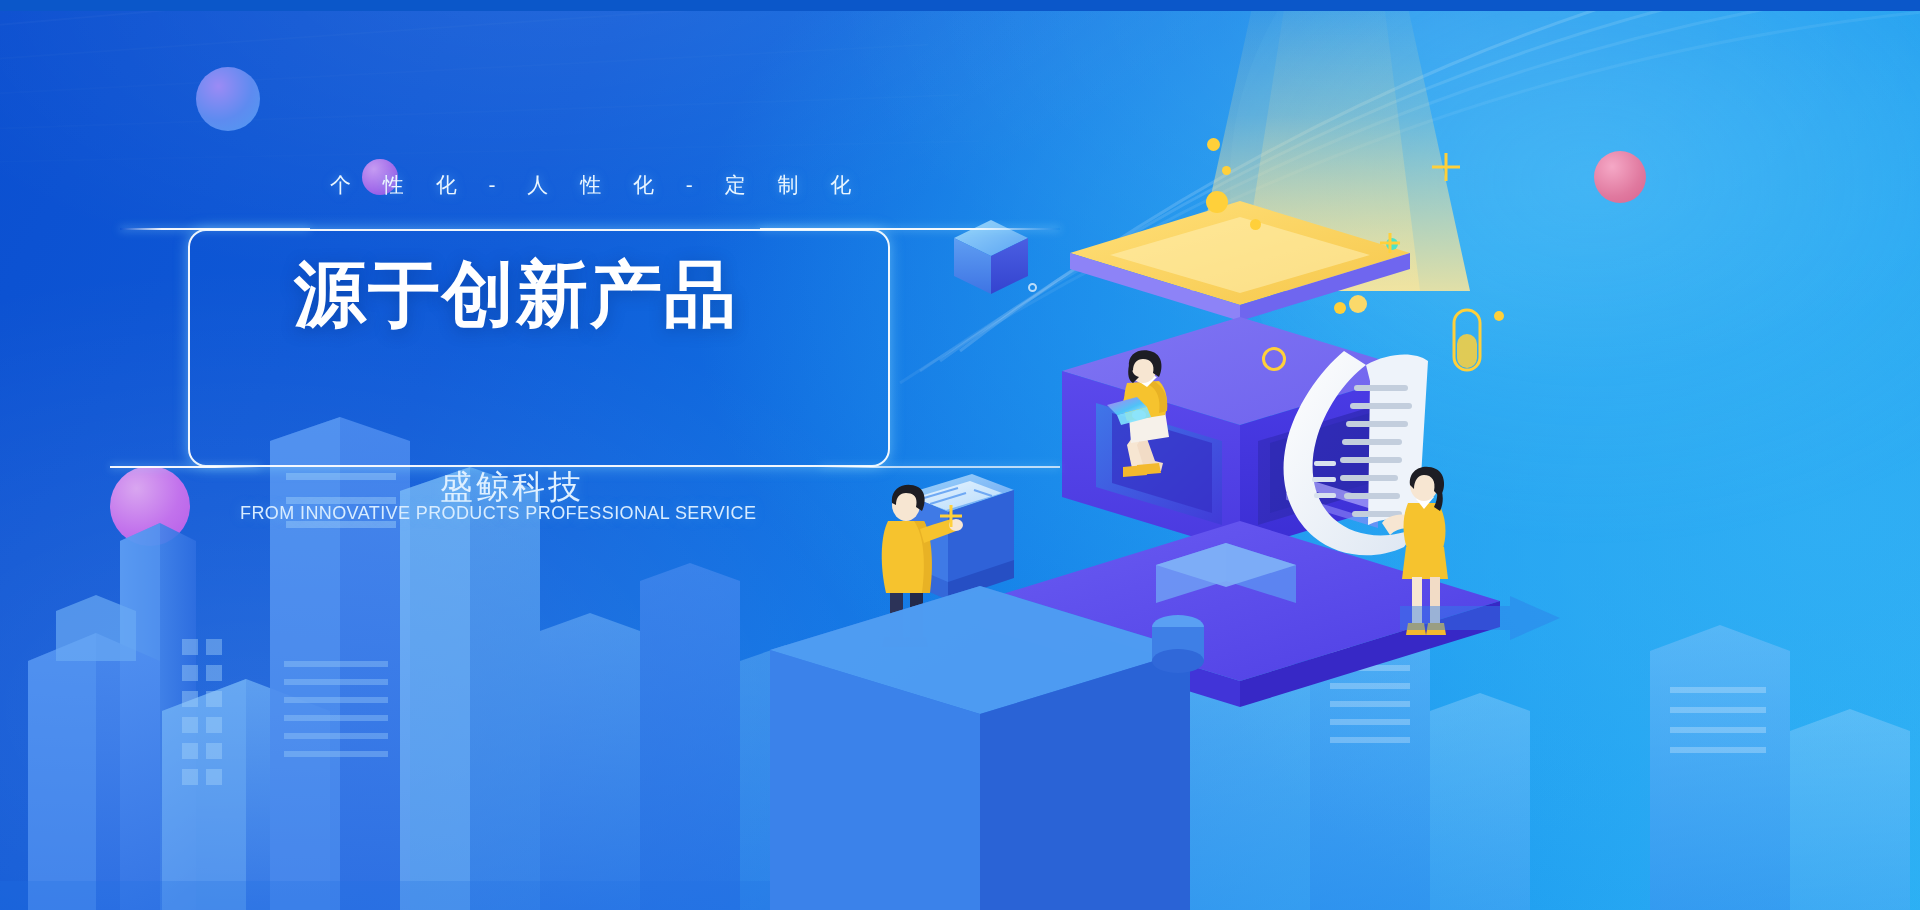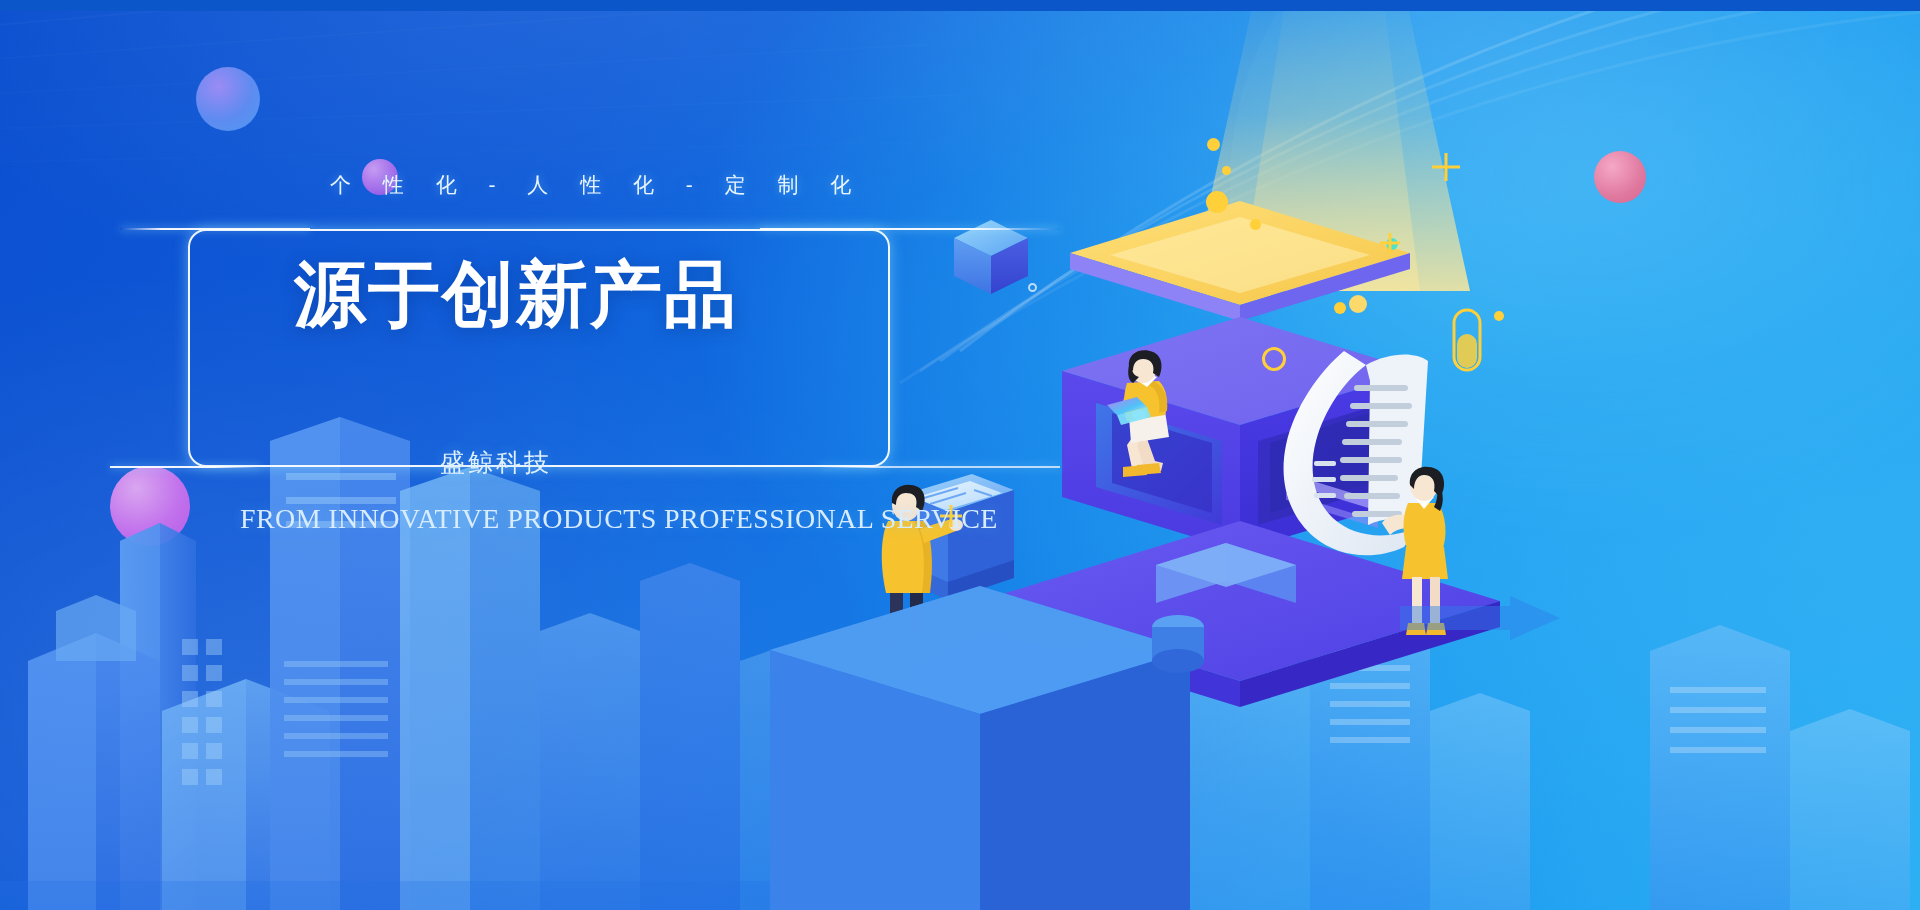--- a/index.html
+++ b/index.html
@@ -68,29 +68,28 @@
     white-space:nowrap;
   }
   #line1,#line2{
     position:absolute;color:#fff;font-weight:bold;
     font-size:72px;letter-spacing:2px;white-space:nowrap;
     text-shadow:0 3px 16px rgba(0,40,110,.35);
   }
   #line1{left:294px;top:236px;}
   #line2{left:392px;top:336px;}
   #company{
-    position:absolute;left:440px;top:435px;
-    font-size:25px;color:#dff0ff;letter-spacing:3px;white-space:nowrap;
+    position:absolute;left:440px;top:454px;
+    font-size:33px;color:#dff0ff;letter-spacing:3px;white-space:nowrap;
     text-shadow:0 0 12px rgba(120,200,255,.4);
   }
   #english{
     position:absolute;left:240px;top:492px;
-    font-size:28px;letter-spacing:.4px;color:#d8ecff;white-space:nowrap;
+    font-size:18px;letter-spacing:.4px;color:#d8ecff;white-space:nowrap;
     text-shadow:0 0 12px rgba(120,200,255,.35);
-    font-family:Liberation Serif, serif;
   }
   svg{display:block;overflow:visible;}
 </style>
 </head>
 <body>
 
 <div id="banner">
 
   <div class="swoosh" style="left:-140px;top:-460px;width:1500px;height:720px;transform:rotate(-9deg);"></div>
   <div class="swoosh" style="left:820px;top:-330px;width:1250px;height:700px;transform:rotate(6deg);"></div>

